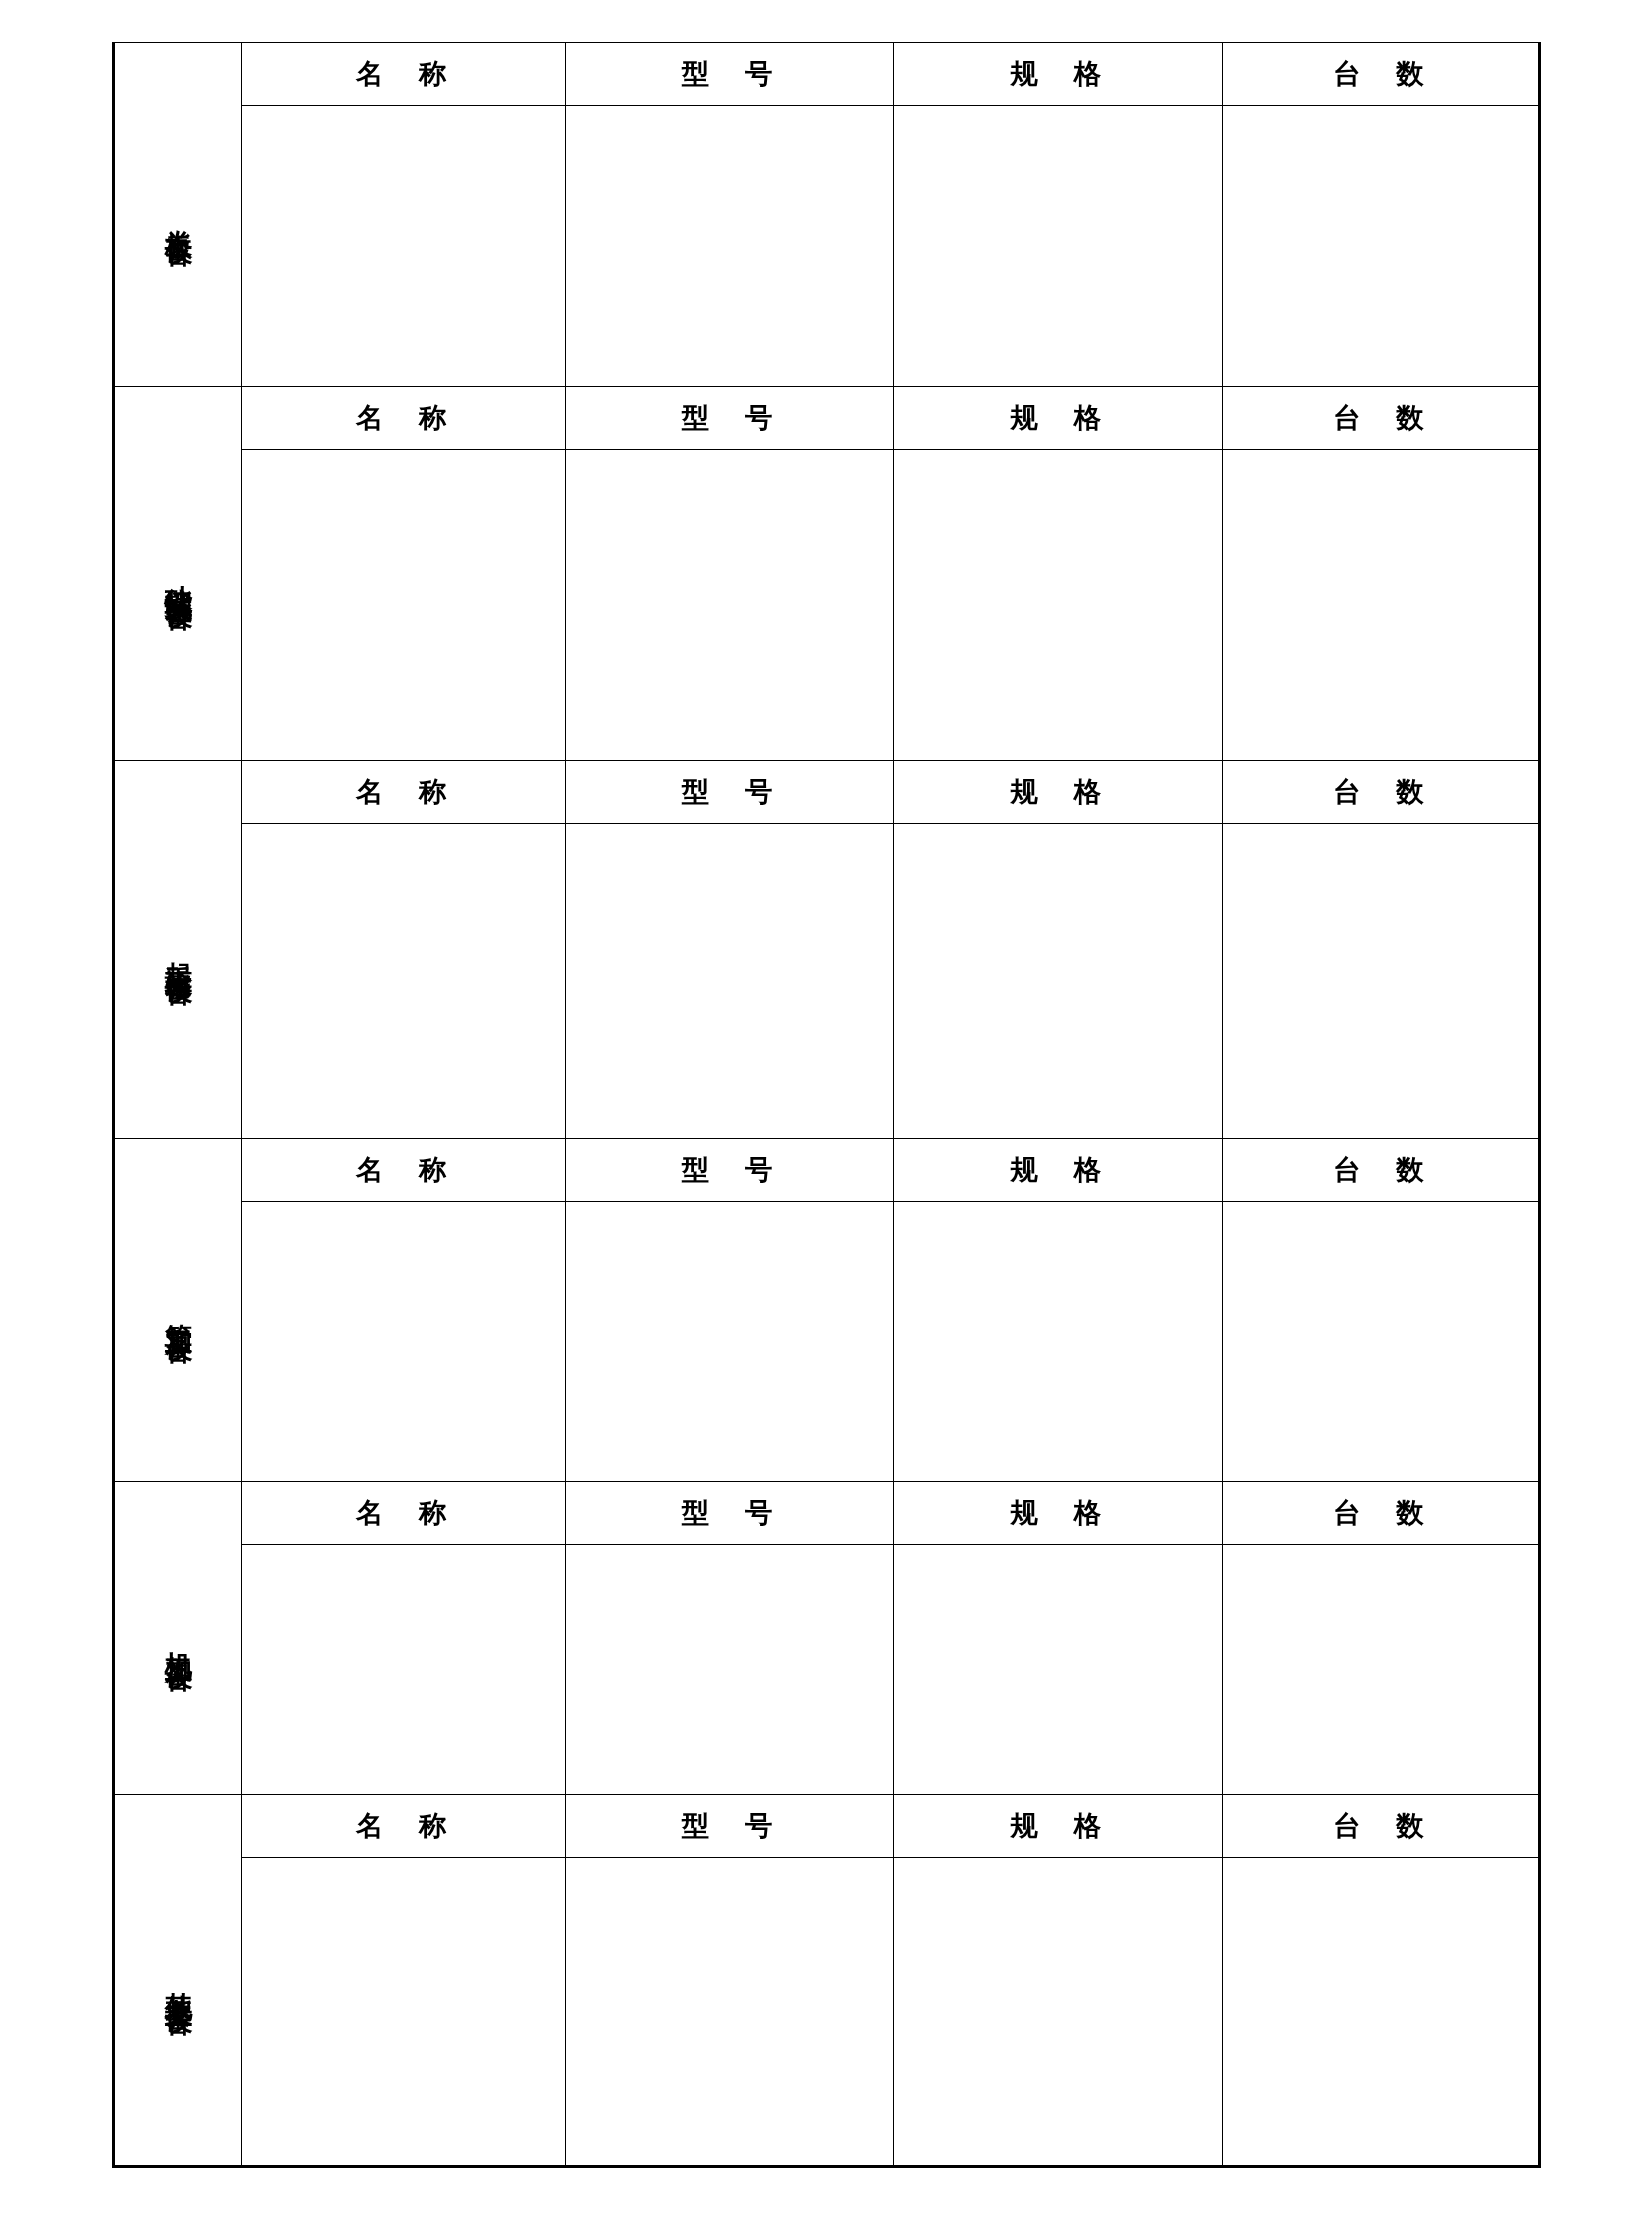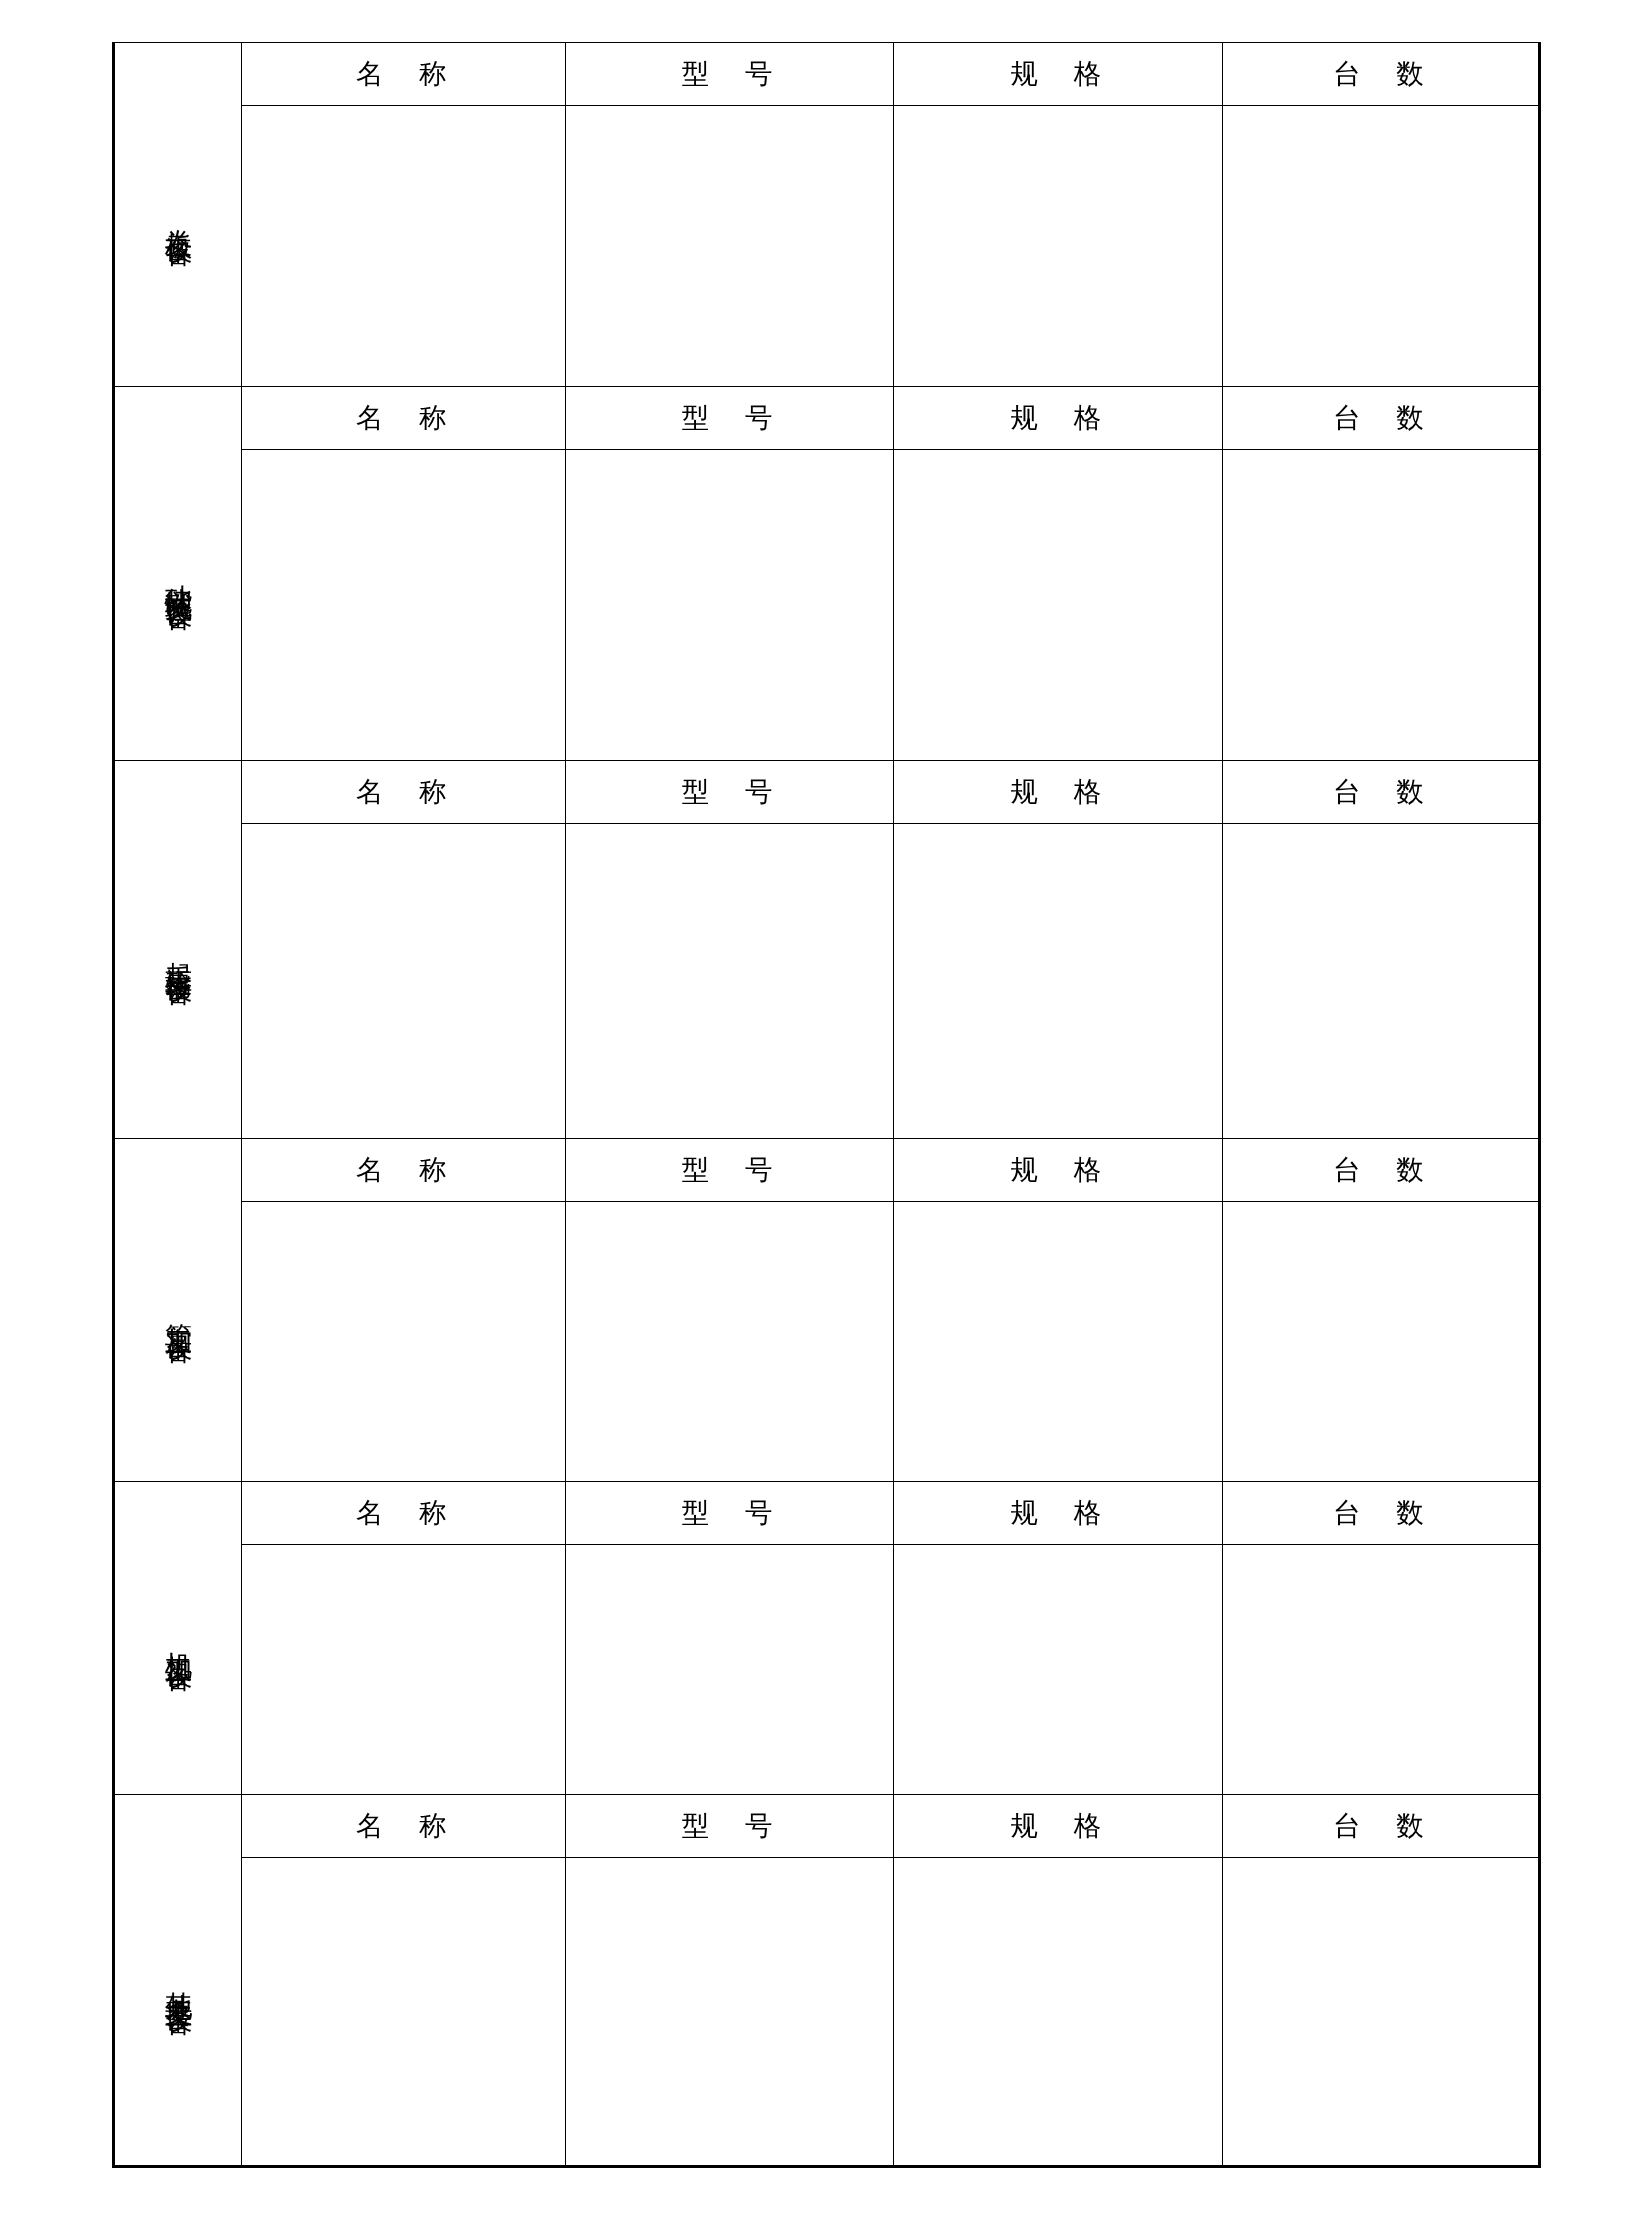--- a/index.html
+++ b/index.html
@@ -11,20 +11,21 @@
     font-family: "Liberation Serif", "DejaVu Serif", serif;
     color: #000000;
   }
 
   .page {
     position: relative;
     width: 1649px;
     height: 2239px;
     background: #ffffff;
     overflow: hidden;
+    font-weight: bold;
   }
 
   
   .equip-table {
     position: absolute;
     left: 112px;
     top: 42px;
     width: 1429px;
     height: 2126px;
     border-style: solid;

